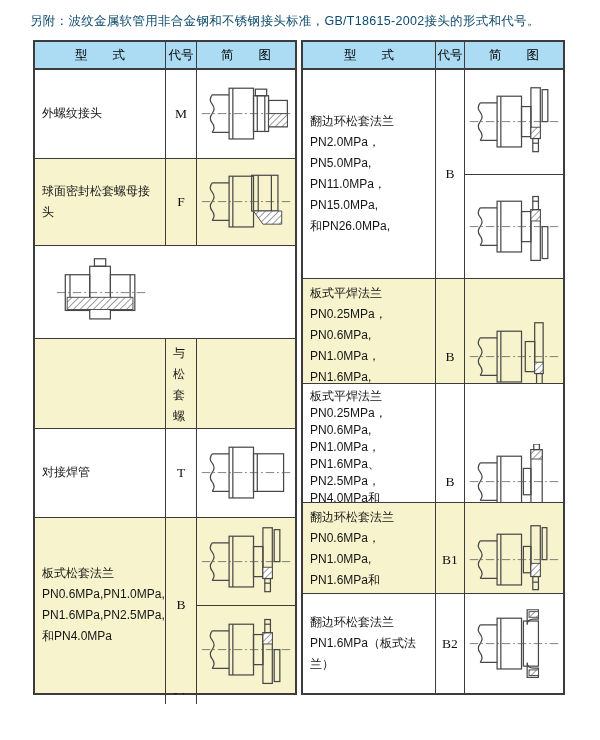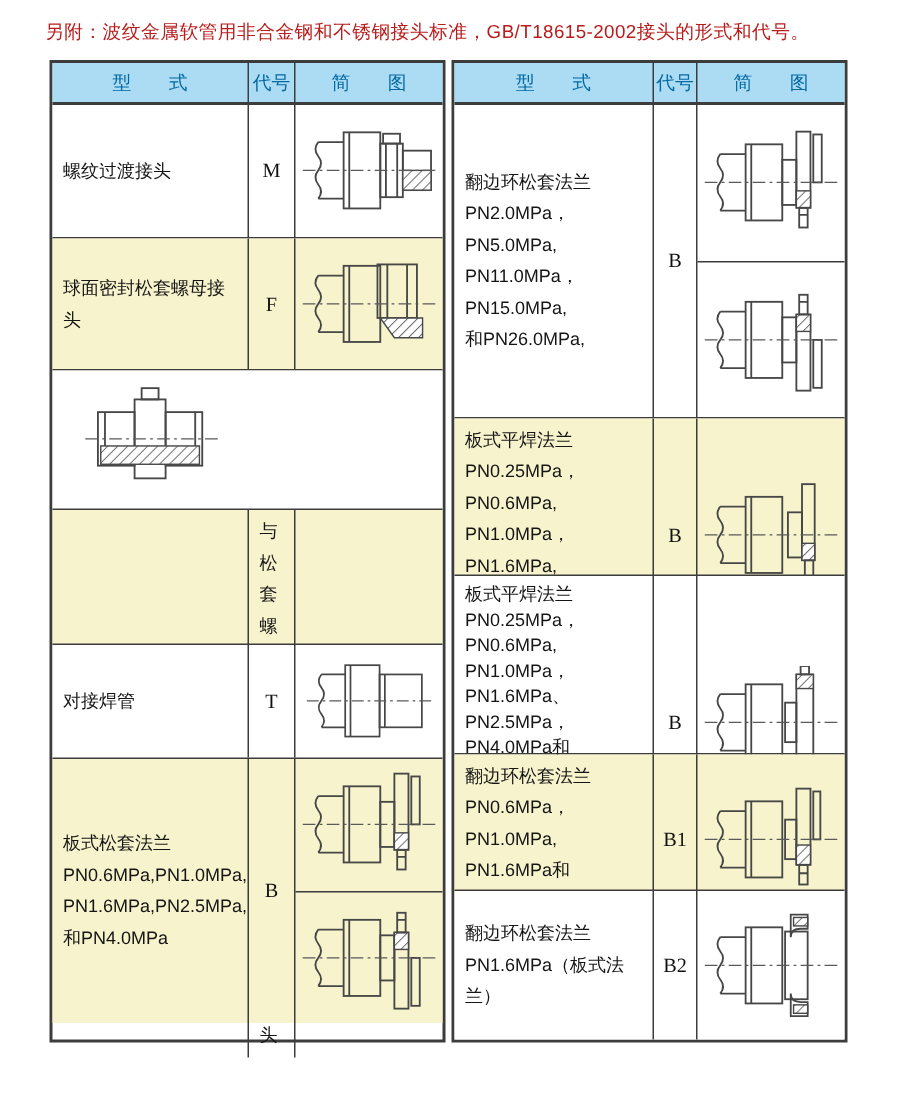--- a/index.html
+++ b/index.html
@@ -7,38 +7,38 @@
     --hl-bg:#f7f3cc;
     --row-bg:#ffffff;
     --border-c:#3c3c3c;
     --page-bg:#ffffff;
   }
   *{box-sizing:border-box;margin:0;padding:0;}
   html,body{width:600px;height:740px;background:var(--page-bg);overflow:hidden;}
   body{font-family:"Liberation Sans","DejaVu Sans",sans-serif;color:#1a1a1a;position:relative;}
   .title{
     position:absolute;left:30px;top:13px;width:560px;
-    font-size:12.5px;font-weight:500;letter-spacing:0.3px;color:#b91c1c;
+    font-size:12.5px;font-weight:500;letter-spacing:0.3px;color:#0c4a6e;
   }
   .jtable{
     position:absolute;top:40px;height:655px;
     border:2px solid var(--border-c);background:#fff;
     display:flex;flex-direction:column;
   }
   .jtable.left{left:33px;width:264px;}
   .jtable.right{left:301px;width:264px;}
   .hdr{
     height:28px;flex:0 0 28px;background:var(--header-bg);
     display:grid;border-bottom:2px solid var(--border-c);
   }
   .jtable.left .hdr, .jtable.left .row{grid-template-columns:131px 31px 1fr;}
   .jtable.right .hdr, .jtable.right .row{grid-template-columns:133px 29px 1fr;}
   .hdr .hcell{
     display:flex;align-items:center;justify-content:center;
-    font-size:12.5px;font-weight:500;color:#0369a1;
+    font-size:12.5px;font-weight:500;color:#000000;
     border-right:1px solid var(--border-c);
   }
   .hdr .hcell:last-child{border-right:none;}
   .row{display:grid;border-bottom:1px solid var(--border-c);background:var(--row-bg);}
   .row:last-child{border-bottom:none;}
   .row.hl{background:var(--hl-bg);}
   .cell{border-right:1px solid var(--border-c);min-width:0;}
   .cell:last-child{border-right:none;}
   .cell.type{
     display:flex;align-items:center;
@@ -75,21 +75,21 @@
 <div class="title">另附：波纹金属软管用非合金钢和不锈钢接头标准，GB/T18615-2002接头的形式和代号。</div>
 
 <div class="jtable left">
   <div class="hdr">
     <div class="hcell">型　　式</div>
     <div class="hcell">代号</div>
     <div class="hcell">简　　图</div>
   </div>
 
   <div class="row" style="height:89px">
-    <div class="cell type">螺纹过渡接头</div>
+    <div class="cell type">外螺纹接头</div>
     <div class="cell code">M</div>
     <div class="cell diag">
         <div class="diag-sub">
           <svg viewBox="0 0 100 80" xmlns="http://www.w3.org/2000/svg">
             <path class="ln" d="M14,20 h18 M14,60 h18 M14,20 q-4,5 0,10 q4,5 0,10 q-4,5 0,10 q4,5 0,10"></path>
             <rect class="ln" x="32" y="13" width="26" height="54"></rect>
             <line class="ln" x1="36" y1="13" x2="36" y2="67"></line>
             <rect class="ln" x="58" y="21" width="16" height="38"></rect>
             <line class="ln" x1="62" y1="21" x2="62" y2="59"></line>
             <line class="ln" x1="70" y1="21" x2="70" y2="59"></line>
@@ -146,21 +146,21 @@
             <line class="ln" x1="16" y1="24" x2="16" y2="56"></line>
             <rect class="ln" x="34" y="10" width="48" height="60"></rect>
             <line class="ln" x1="42" y1="10" x2="42" y2="70"></line>
             <line class="ln" x1="74" y1="10" x2="74" y2="70"></line>
             <rect class="hatch" x="34" y="52" width="48" height="18"></rect>
             <line class="cl" x1="3" y1="40" x2="97" y2="40"></line>
           </svg>
         </div>
       </div>
   </div>
-  <div class="row" style="height:76px">
+  <div class="row" style="height:89px">
     <div class="cell type">对接焊管</div>
     <div class="cell code">T</div>
     <div class="cell diag">
         <div class="diag-sub">
           <svg viewBox="0 0 100 80" xmlns="http://www.w3.org/2000/svg">
             <path class="ln" d="M14,20 h18 M14,60 h18 M14,20 q-4,5 0,10 q4,5 0,10 q-4,5 0,10 q4,5 0,10"></path>
             <rect class="ln" x="32" y="13" width="26" height="54"></rect>
             <line class="ln" x1="36" y1="13" x2="36" y2="67"></line>
             <rect class="ln" x="58" y="20" width="32" height="40"></rect>
             <line class="ln" x1="62" y1="20" x2="62" y2="60"></line>

